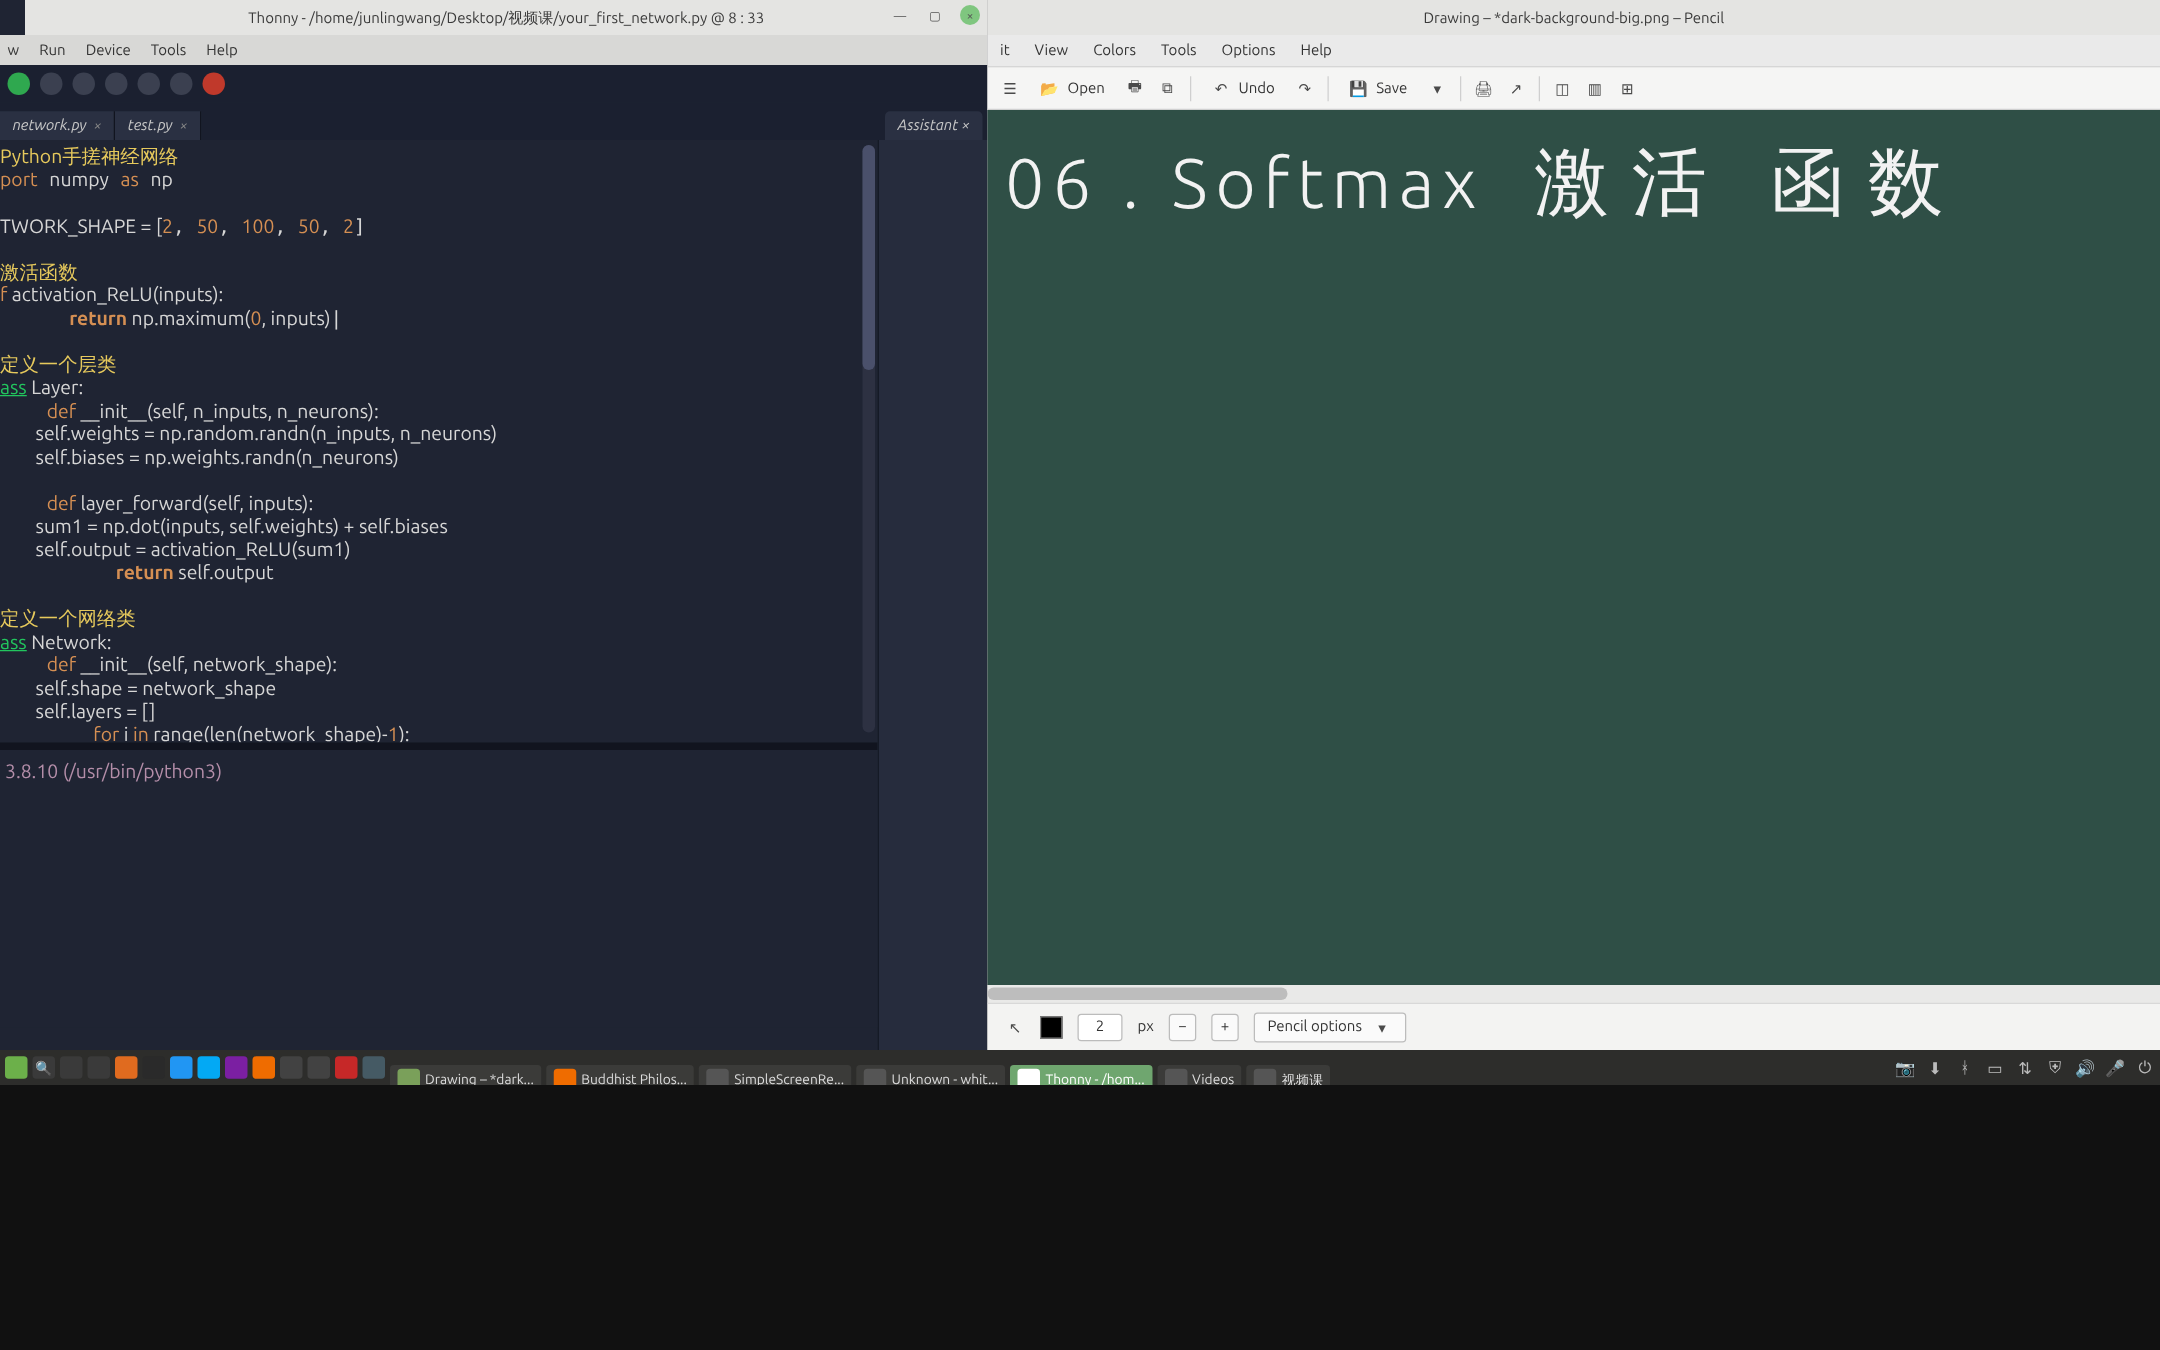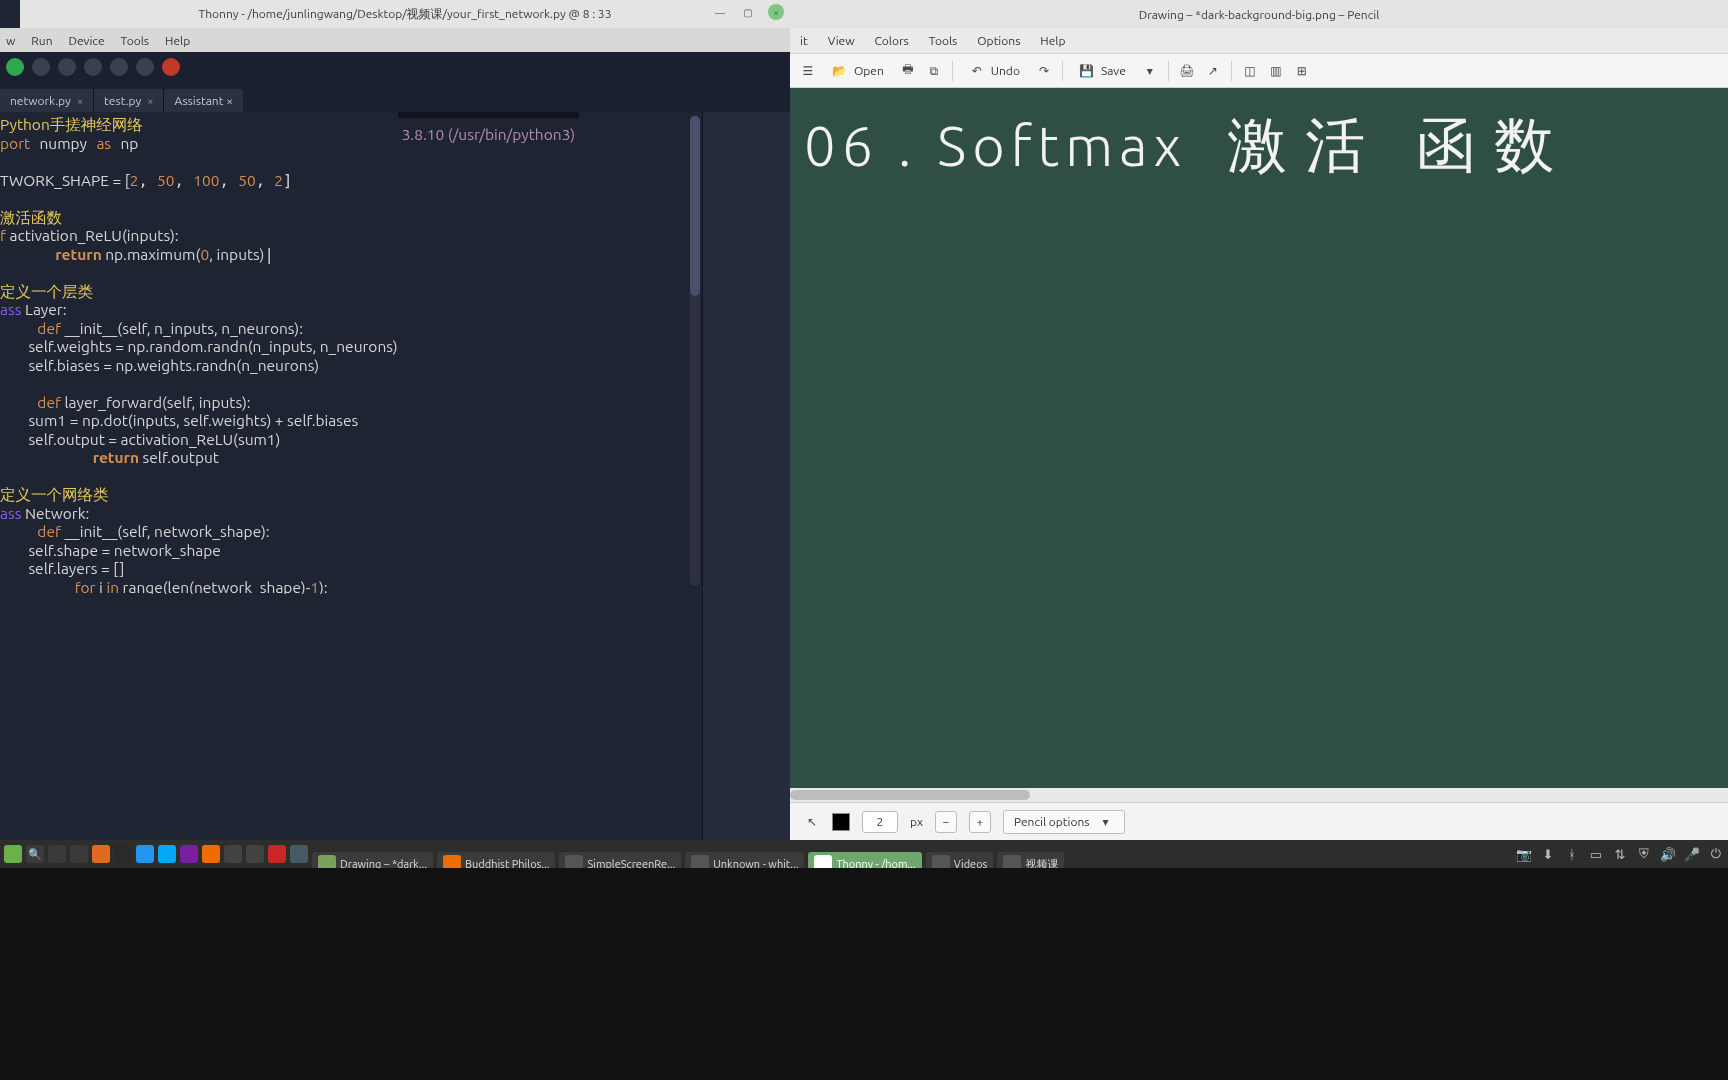--- a/index.html
+++ b/index.html
@@ -12,36 +12,36 @@
 .th-winctrls .wc { width:16px; height:16px; border-radius:8px; display:flex; align-items:center; justify-content:center; font-size:10px; color:#555; }
 .th-close { background:#7fc67f; }
 .th-menu { height:24px; background:#d8d8d6; display:flex; align-items:center; gap:16px; padding:0 6px; font-size:12px; color:#333; }
 .th-menu span { cursor:default; }
 .th-toolbar { height:30px; background:#1b2030; display:flex; align-items:center; gap:8px; padding:0 6px; position:relative; }
 .th-toolbar .tb { width:18px; height:18px; border-radius:9px; }
 .tb-run { background:#2fa84f; }
 .tb-dbg { background:#3b4050; }
 .tb-step { background:#3b4050; }
 .tb-stop { background:#c0392b; width:20px; height:20px; }
-.th-tabs-row { height:30px; background:#1b2030; display:flex; align-items:flex-end; }
+.th-tabs-row { height:30px; background:#1b2030; display:flex; justify-content:space-between; align-items:flex-end;font-style:italic; }
 .th-tabs-left { display:flex; }
 .th-tab { background:#2a3042; color:#c8c8c8; font-size:12px; padding:5px 10px; border-right:1px solid #11141f; display:flex; align-items:center; gap:6px; }
 .th-tab .x { color:#888; font-size:11px; }
 .th-assist { background:#2a3042; color:#c8c8c8; font-size:12px; padding:5px 10px; margin-right:4px; border-radius:4px 4px 0 0; }
 .th-body { flex:1; display:flex; overflow:hidden; }
-.th-editor { flex:1; background:#1f2433; position:relative; display:flex; flex-direction:row; }
+.th-editor { flex:1; background:#1f2433; position:relative; display:flex; flex-direction:column; }
 .code-scroll { position:absolute; right:2px; top:4px; width:10px; height:470px; background:#2d3142; border-radius:5px; }
 .code-scroll-thumb { width:10px; height:180px; background:#4a506b; border-radius:5px; }
 .th-assistant { width:88px; background:#262c3d; border-left:1px solid #11141f; }
 .th-code { font-family:"DejaVu Sans Mono","Menlo",monospace; font-size:15.5px; line-height:18.5px; white-space:pre; color:#d6d6d6; padding:4px 0 0 0; height:482px; overflow:hidden; }
 .th-shell { height:228px; background:#1f2433; border-top:6px solid #11141f; padding:8px 4px; font-family:"DejaVu Sans Mono",monospace; font-size:15.5px; color:#b48ea9; }
 .kw-imp { color:#d58f53; }
 .kw-as { color:#d58f53; }
 .kw-def { color:#d58f53; }
-.kw-class { color:#8b5cf6; }
+.kw-class { color:#22c55e;text-decoration:underline; }
 .kw-ret { color:#d58f53; font-weight:bold;margin-left:18px; }
 .kw-for { color:#d58f53; }
 .kw-in { color:#d58f53; }
 .num { color:#d58f53; }
 .cmt { color:#e6c95c; }
 .cursor { position:absolute; top:64px; left:574px; font-size:13px; color:#000; }
 
 
 .pencil { position:absolute; left:790px; top:0; right:0; height:840px; background:#f3f3f2; display:flex; flex-direction:column; }
 .pc-titlebar { height:28px; background:#e4e4e2; display:flex; align-items:center; justify-content:center; font-size:12px; color:#3a3a3a; }

